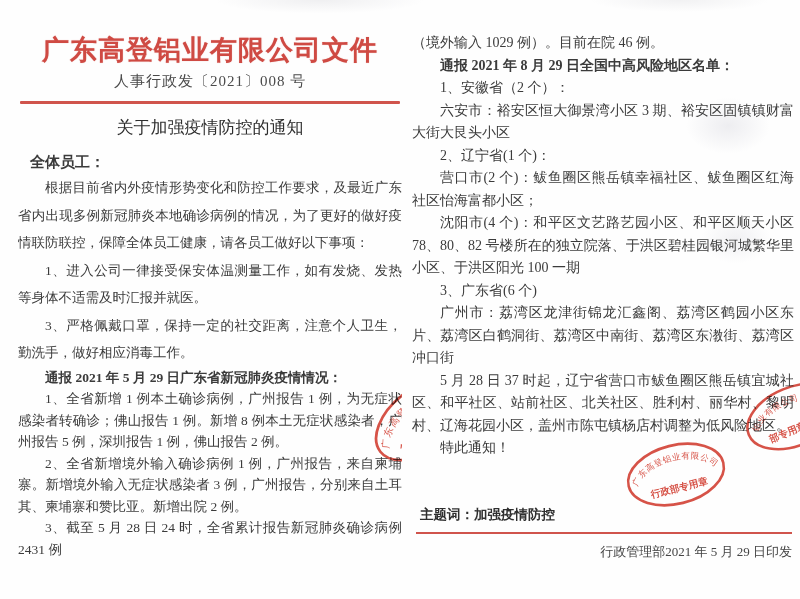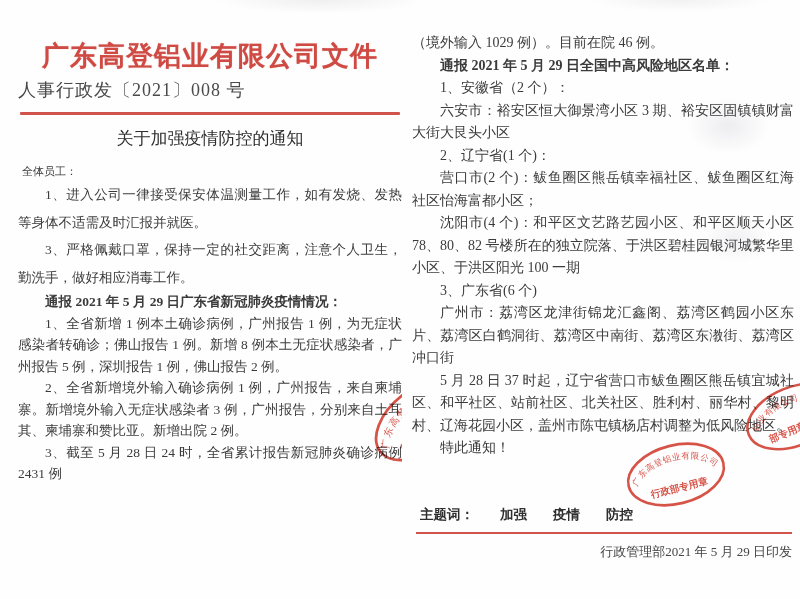--- a/index.html
+++ b/index.html
@@ -12,28 +12,28 @@
       radial-gradient(120px 16px at 85% 0%, rgba(150,150,162,.12), transparent 75%),
       #fefefe;
     font-family:"Liberation Serif","DejaVu Serif",serif;
     color:#3b3b3b;
   }
   .page{position:absolute;top:0;}
   .page-left{left:18px;top:12px;width:384px;height:580px;overflow:hidden;}
   .page-right{left:412px;top:12px;width:382px;height:580px;}
 
   .org-title{
-    margin:26px 0 4px;text-align:center;
+    margin:20px 0 4px;text-align:center;
     font-size:27px;font-weight:bold;color:#cf4a43;letter-spacing:1px;
     text-shadow:0 0 1px rgba(207,74,67,.45);
   }
-  .doc-number{text-align:left;font-size:18px;color:#4a4a4a;margin:0 0 10px;letter-spacing:1px;}
+  .doc-number{text-align:center;font-size:15px;color:#4a4a4a;margin:0 0 10px;letter-spacing:1px;}
   .red-rule{height:3px;background:#d0544c;margin:0 2px 12px;border-radius:1px;}
   .notice-title{margin:4px 0 14px;text-align:center;font-size:17px;font-weight:normal;color:#2e2e2e;}
-  .salutation{font-size:11px;font-weight:normal;margin:0 4px 2px;}
+  .salutation{font-size:15px;font-weight:bold;margin:0 12px 2px;}
   .body-l{font-size:13.5px;line-height:27.5px;text-align:justify;text-indent:2em;margin:0;}
   .tight .body-l{line-height:21.5px;}
   .sec-heading{font-weight:bold;}
 
   .body-r{font-size:14px;line-height:22.5px;text-align:justify;text-indent:2em;margin:0;}
   .noindent{text-indent:0;}
   .page-right .content{padding-top:20px;}
   .closing{margin-top:0;}
 
   .sign-block{position:absolute;left:198px;top:448px;width:140px;text-align:center;
@@ -41,38 +41,39 @@
   .sign-block p{margin:0;}
   .date-cn{letter-spacing:1px;white-space:nowrap;}
 
   .stamp{position:absolute;z-index:2;opacity:.88;mix-blend-mode:multiply;}
   .stamp svg{display:block;}
   .stamp-main{left:212px;top:430px;transform:rotate(-14deg);}
   .stamp-edge-right{left:330px;top:372px;transform:rotate(-22deg);}
   .stamp-left-page{left:348px;top:372px;transform:rotate(-38deg);}
 
   .subject-row{position:absolute;left:8px;top:494px;font-size:13.5px;font-weight:bold;color:#2f2f2f;}
-  .subject-row .kw{margin-left:26px;}
+  .subject-row .kw{}
   .subject-row .kw:first-of-type{margin-left:14px;}
   .subject-rule{position:absolute;left:4px;right:2px;top:520px;height:2px;background:#d0544c;}
   .footer-row{position:absolute;left:8px;right:2px;top:531px;display:flex;
     justify-content:flex-end;font-size:13px;color:#454545;}
 </style>
 </head>
 <body>
 
 <div class="canvas">
 
   <div class="page page-left">
     <h1 class="org-title">广东高登铝业有限公司文件</h1>
     <p class="doc-number">人事行政发〔2021〕008 号</p>
     <div class="red-rule"></div>
     <h2 class="notice-title">关于加强疫情防控的通知</h2>
 
     <p class="salutation">全体员工：</p>
+    <p class="body-l">根据目前省内外疫情形势变化和防控工作要求，及最近广东省内出现多例新冠肺炎本地确诊病例的情况，为了更好的做好疫情联防联控，保障全体员工健康，请各员工做好以下事项：</p>
     <p class="body-l">1、进入公司一律接受保安体温测量工作，如有发烧、发热等身体不适需及时汇报并就医。</p>
     <p class="body-l">3、严格佩戴口罩，保持一定的社交距离，注意个人卫生，勤洗手，做好相应消毒工作。</p>
 
     <div class="tight">
       <p class="body-l sec-heading">通报 2021 年 5 月 29 日广东省新冠肺炎疫情情况：</p>
       <p class="body-l">1、全省新增 1 例本土确诊病例，广州报告 1 例，为无症状感染者转确诊；佛山报告 1 例。新增 8 例本土无症状感染者，广州报告 5 例，深圳报告 1 例，佛山报告 2 例。</p>
       <p class="body-l">2、全省新增境外输入确诊病例 1 例，广州报告，来自柬埔寨。新增境外输入无症状感染者 3 例，广州报告，分别来自土耳其、柬埔寨和赞比亚。新增出院 2 例。</p>
       <p class="body-l">3、截至 5 月 28 日 24 时，全省累计报告新冠肺炎确诊病例 2431 例</p>
     </div>
 
@@ -84,21 +85,21 @@
           <textPath href="#arc-c" startOffset="6%">广东高登</textPath>
         </text>
         <text x="46" y="72" font-size="15" font-weight="bold" fill="#d23b2e" text-anchor="middle">行政</text>
       </svg>
     </div>
   </div>
 
   <div class="page page-right">
     <div class="content">
       <p class="body-r noindent">（境外输入 1029 例）。目前在院 46 例。</p>
-      <p class="body-r sec-heading">通报 2021 年 5 月 29 日全国中高风险地区名单：</p>
+      <p class="body-r sec-heading">通报 2021 年 8 月 29 日全国中高风险地区名单：</p>
       <p class="body-r">1、安徽省（2 个）：</p>
       <p class="body-r">六安市：裕安区恒大御景湾小区 3 期、裕安区固镇镇财富大街大艮头小区</p>
       <p class="body-r">2、辽宁省(1 个)：</p>
       <p class="body-r">营口市(2 个)：鲅鱼圈区熊岳镇幸福社区、鲅鱼圈区红海社区怡海富都小区；</p>
       <p class="body-r">沈阳市(4 个)：和平区文艺路艺园小区、和平区顺天小区 78、80、82 号楼所在的独立院落、于洪区碧桂园银河城繁华里小区、于洪区阳光 100 一期</p>
       <p class="body-r">3、广东省(6 个)</p>
       <p class="body-r">广州市：荔湾区龙津街锦龙汇鑫阁、荔湾区鹤园小区东片、荔湾区白鹤洞街、荔湾区中南街、荔湾区东漖街、荔湾区冲口街</p>
       <p class="body-r">5 月 28 日 37 时起，辽宁省营口市鲅鱼圈区熊岳镇宜城社区、和平社区、站前社区、北关社区、胜利村、丽华村、黎明村、辽海花园小区，盖州市陈屯镇杨店村调整为低风险地区。</p>
       <p class="body-r closing">特此通知！</p>
     </div>

